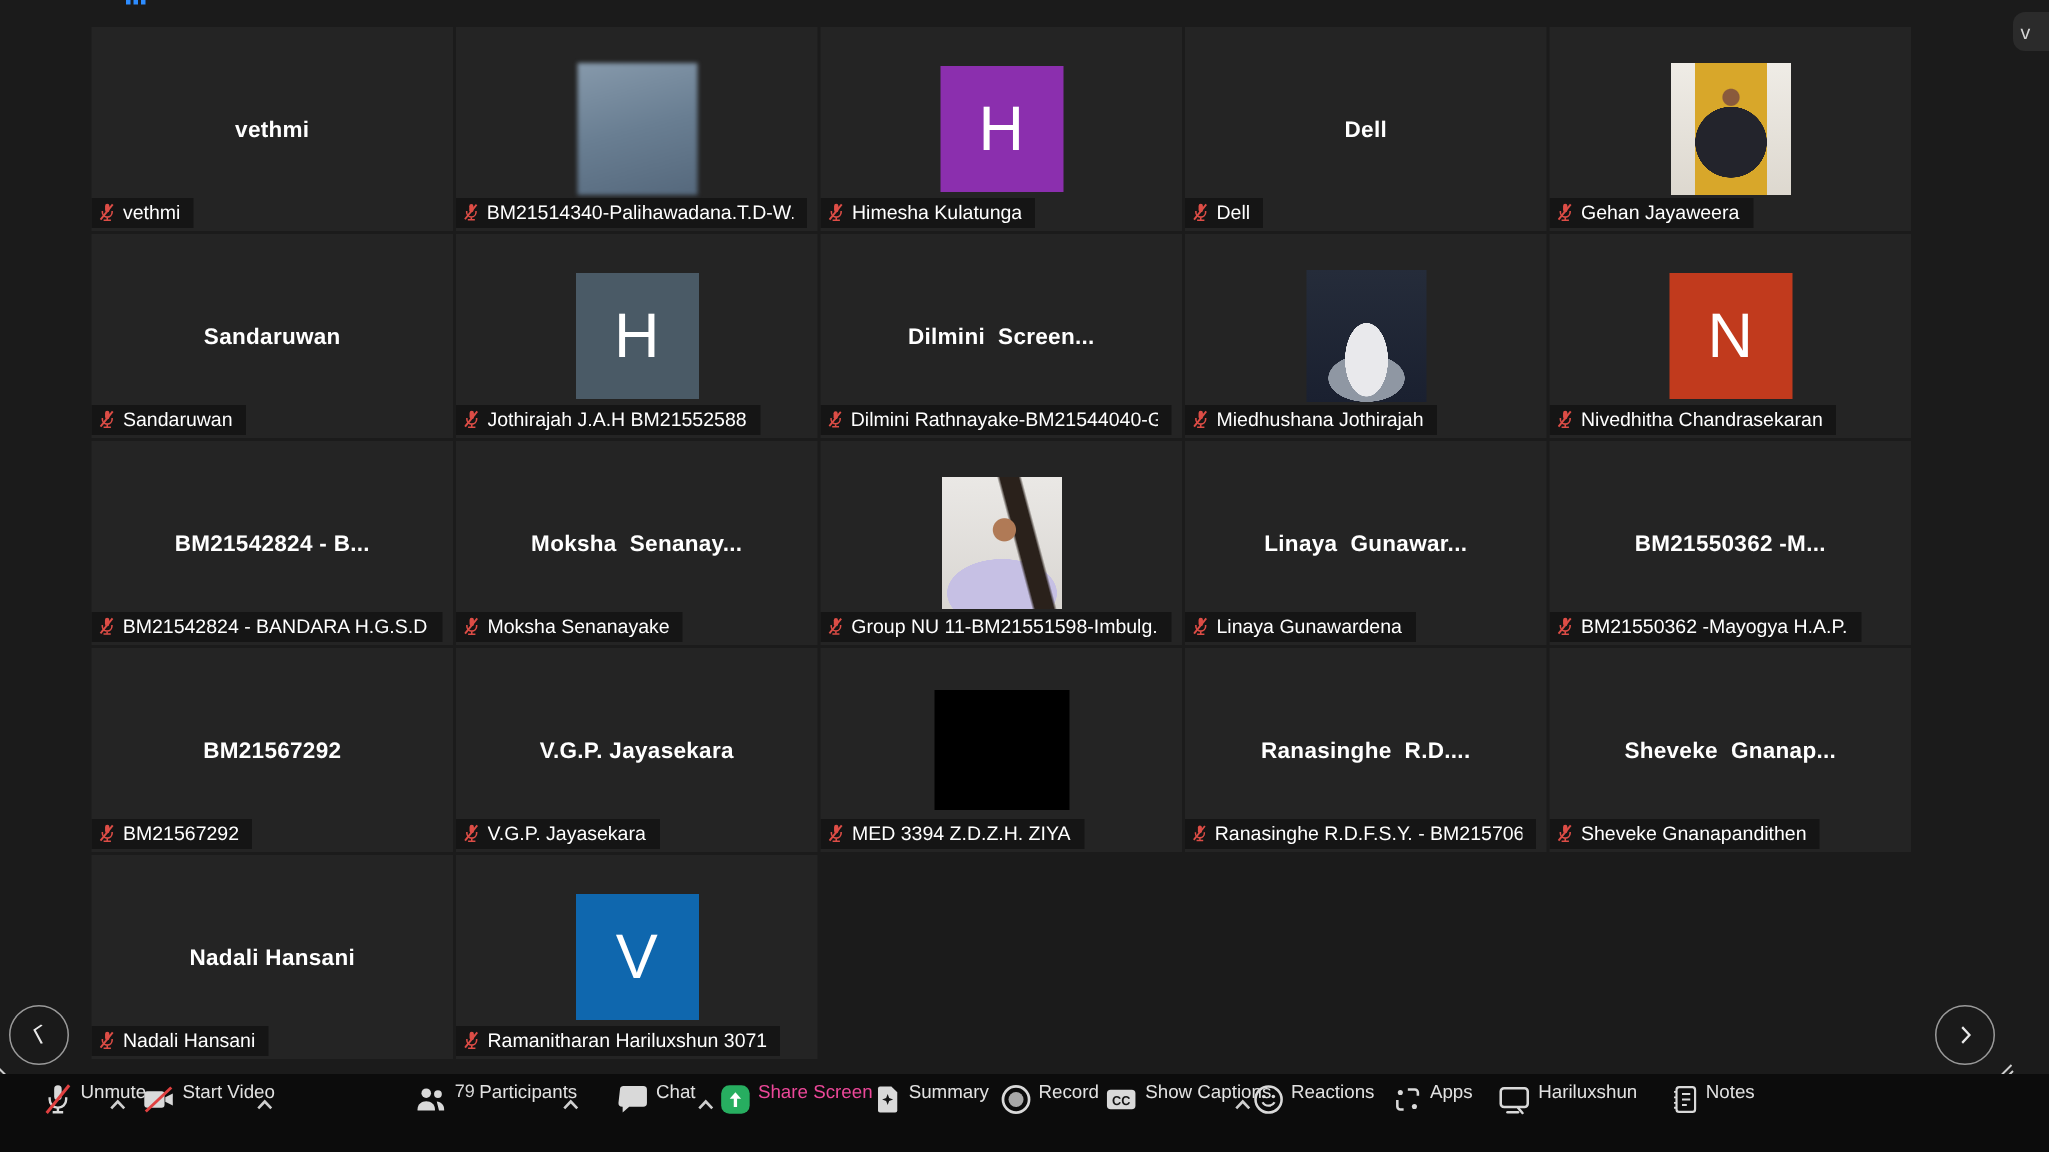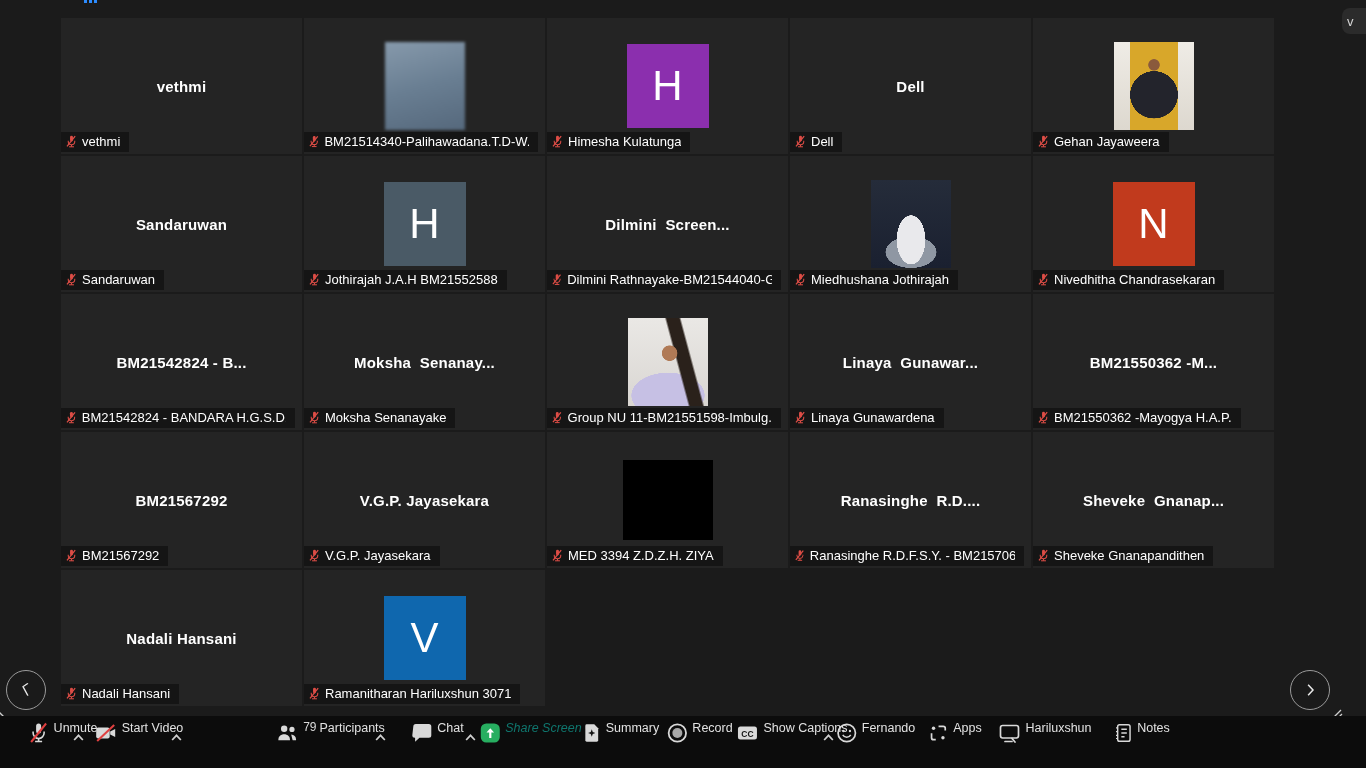--- a/index.html
+++ b/index.html
@@ -517,21 +517,21 @@
       <div class="tb-item" data-name="toolbar-share-screen">
         <div class="ic">
           <span data-name="share-screen-icon" style="display:flex">
             <svg viewBox="0 0 24 24" width="24" height="24">
               <rect x="2.5" y="2.5" width="19" height="19" rx="5.5" fill="#27ae60"></rect>
               <line x1="12" y1="17" x2="12" y2="9" stroke="#fff" stroke-width="2.2"></line>
               <path d="M8.2 11.5 12 7.2l3.8 4.3z" fill="#fff"></path>
             </svg>
           </span>
         </div>
-        <div class="lbl" data-name="toolbar-share-screen-label" style="color: #0f766e; font-style: italic;">Share Screen</div>
+        <div class="lbl" data-name="toolbar-share-screen-label" style="color: #ec4899;">Share Screen</div>
       </div>
       <div class="tb-item" data-name="toolbar-summary">
         <div class="ic">
           <span data-name="summary-icon" style="display:flex">
             <svg viewBox="0 0 24 24" width="22" height="24">
               <path d="M6.5 2.5h8.2L19 6.8v13.2a1.5 1.5 0 0 1-1.5 1.5h-11A1.5 1.5 0 0 1 5 20V4a1.5 1.5 0 0 1 1.5-1.5z" fill="#d9d9d9"></path>
               <path d="M12 8l1.1 2.9L16 12l-2.9 1.1L12 16l-1.1-2.9L8 12l2.9-1.1z" fill="#141414"></path>
             </svg>
           </span>
         </div>
@@ -566,21 +566,21 @@
         <div class="ic">
           <span data-name="reactions-icon" style="display:flex">
             <svg viewBox="0 0 24 24" width="24" height="24">
               <circle cx="12" cy="12" r="8.7" fill="none" stroke="#d9d9d9" stroke-width="1.7"></circle>
               <circle cx="8.8" cy="10" r="1.2" fill="#d9d9d9"></circle>
               <circle cx="15.2" cy="10" r="1.2" fill="#d9d9d9"></circle>
               <path d="M8 13.8a4.6 4.6 0 0 0 8 0" fill="none" stroke="#d9d9d9" stroke-width="1.5"></path>
             </svg>
           </span>
         </div>
-        <div class="lbl" data-name="toolbar-reactions-label">Fernando</div>
+        <div class="lbl" data-name="toolbar-reactions-label">Reactions</div>
       </div>
       <div class="tb-item" data-name="toolbar-apps">
         <div class="ic">
           <span data-name="apps-icon" style="display:flex">
             <svg viewBox="0 0 24 24" width="24" height="24" fill="none" stroke="#d9d9d9" stroke-width="1.7">
               <circle cx="7.3" cy="7.3" r="1.7" fill="#d9d9d9" stroke="none"></circle>
               <path d="M12.3 5.3h4.7a2 2 0 0 1 2 2v2.2"></path>
               <path d="M5.3 12.3v4.4a2 2 0 0 0 2 2h2.2"></path>
               <circle cx="16.7" cy="16.7" r="1.7" fill="#d9d9d9" stroke="none"></circle>
             </svg>

